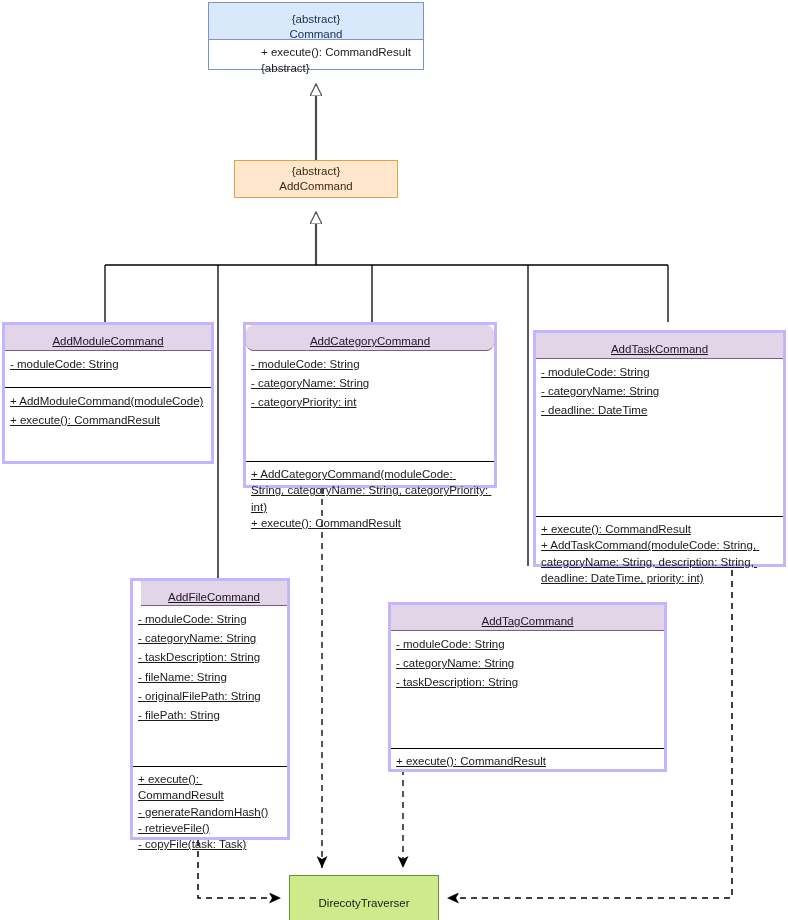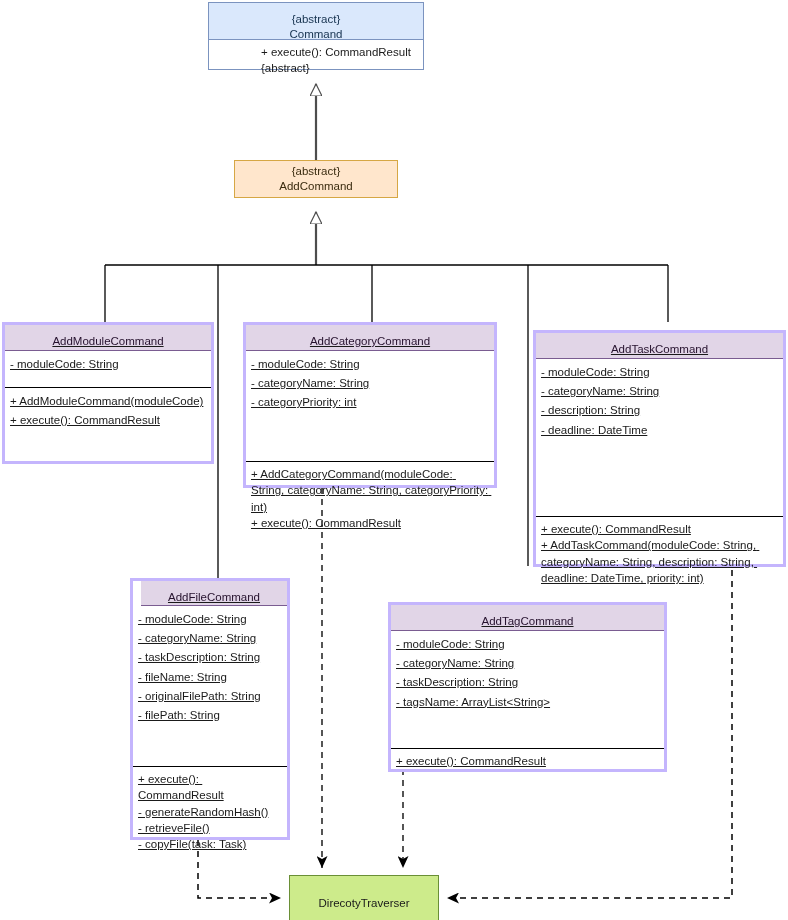--- a/index.html
+++ b/index.html
@@ -82,21 +82,21 @@
     border-bottom: 1px solid #7a5c91;
   }
   .sep-top { border-top: 1px solid #000000; }
 
   #cls-addmodule { left: 2px; top: 322px; width: 212px; height: 142px; }
   #cls-addmodule .hdr { height: 26px; }
   #cls-addmodule .c-attrs { height: 36px; }
   #cls-addmodule .c-ops { height: 79px; }
 
   #cls-addcategory { left: 243px; top: 322px; width: 254px; height: 166px; }
-  #cls-addcategory .hdr { height: 26px; }
+  #cls-addcategory .hdr { height: 26px; border-radius: 8px; }
   #cls-addcategory .c-attrs { height: 92px; }
   #cls-addcategory .c-ops { height: 47px; margin-top: 18px; }
 
   #cls-addtask { left: 533px; top: 322px; width: 253px; height: 237px; margin-top: 8px; }
   #cls-addtask .hdr { height: 26px; }
   #cls-addtask .c-attrs { height: 157px; }
   #cls-addtask .c-ops { height: 53px; }
 
   #cls-addfile { left: 130px; top: 578px; width: 160px; height: 262px; }
   #cls-addfile .hdr { height: 25px; margin-left: 8px; }
@@ -209,21 +209,20 @@
       <div class="row">+ AddCategoryCommand(moduleCode: String, categoryName: String, categoryPriority: int)</div>
       <div class="row">+ execute(): CommandResult</div>
     </div>
   </div>
 
   <div class="umlbox purple" id="cls-addtask">
     <div class="hdr">AddTaskCommand</div>
     <div class="compart c-attrs">
       <div class="row">- moduleCode: String</div>
       <div class="row">- categoryName: String</div>
-      <div class="row">- description: String</div>
       <div class="row">- deadline: DateTime</div>
     </div>
     <div class="compart tight c-ops sep-top">
       <div class="row">+ execute(): CommandResult</div>
       <div class="row">+ AddTaskCommand(moduleCode: String, categoryName: String, description: String, deadline: DateTime, priority: int)</div>
     </div>
   </div>
 
   <div class="umlbox purple" id="cls-addfile">
     <div class="hdr">AddFileCommand</div>
@@ -242,21 +241,20 @@
       <div class="row">- copyFile(task: Task)</div>
     </div>
   </div>
 
   <div class="umlbox purple" id="cls-addtag">
     <div class="hdr">AddTagCommand</div>
     <div class="compart c-attrs">
       <div class="row">- moduleCode: String</div>
       <div class="row">- categoryName: String</div>
       <div class="row">- taskDescription: String</div>
-      <div class="row">- tagsName: ArrayList&lt;String&gt;</div>
     </div>
     <div class="compart tight c-ops sep-top">
       <div class="row">+ execute(): CommandResult</div>
     </div>
   </div>
 
   <div class="umlbox" id="cls-traverser">
     <div class="hdr">DirecotyTraverser</div>
   </div>
 

